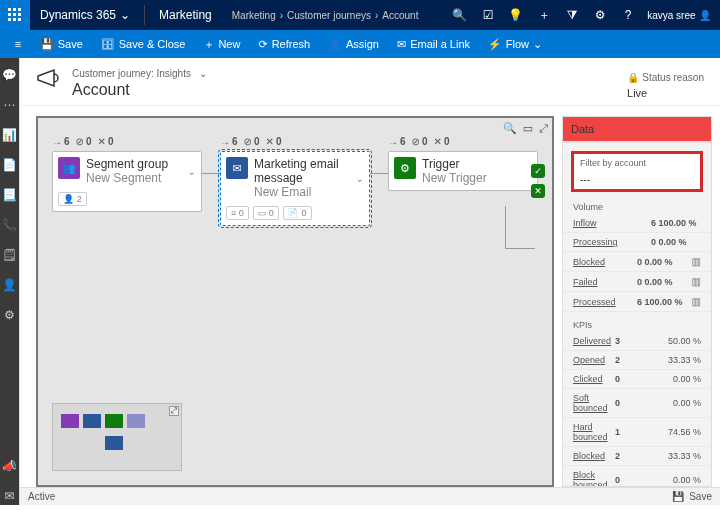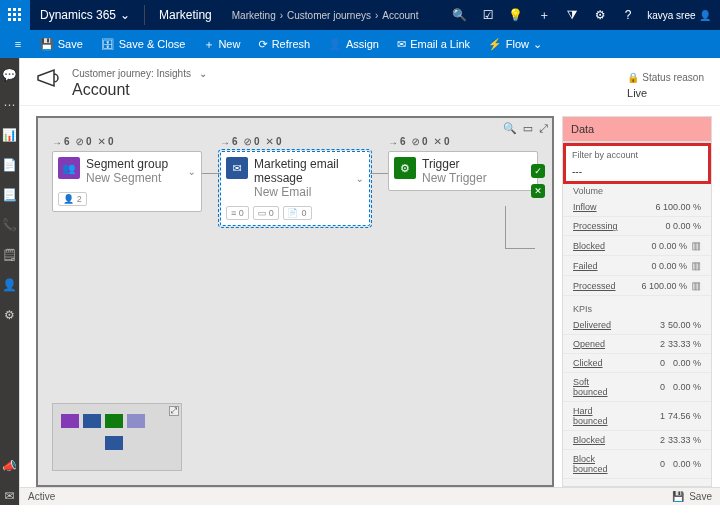--- a/index.html
+++ b/index.html
@@ -61,29 +61,29 @@
 
 .connector { position:absolute; border-top:1px solid #999; height:0; }
 .conn-v { position:absolute; border-left:1px solid #999; width:0; }
 
 .minimap { position:absolute; left:14px; bottom:14px; width:130px; height:68px; background:#d9d9d9; border:1px solid #bbb; }
 .minimap .mm { position:absolute; width:18px; height:14px; }
 .mm1{left:8px;top:10px;background:#833ab4;} .mm2{left:30px;top:10px;background:#2b579a;} .mm3{left:52px;top:10px;background:#107c10;} .mm4{left:74px;top:10px;background:#8d8dc9;} .mm5{left:52px;top:32px;background:#2b579a;}
 .mm-btn{position:absolute;right:2px;top:2px;width:10px;height:10px;border:1px solid #999;font-size:8px;text-align:center;line-height:8px;background:#eee;}
 
 .side { width:150px; background:#f3f3f3; display:flex; flex-direction:column; border:1px solid #ddd; overflow-y:auto; position:relative; }
-.tab { background:#fca5a5; border-bottom:1px solid #ddd; }
+.tab { background:#ef4444; border-bottom:1px solid #ddd; }
 .tab-hd { padding:6px 8px; font-size:11px; color:#333; border-bottom:1px solid #ddd; }
-.filterbox { border:3px solid #d62828; padding:4px 6px; background:#fff; }
+.filterbox { margin:8px; border:3px solid #d62828; padding:4px 6px; background:#fff; }
 .filterbox .lab { font-size:9px; color:#666; }
 .filterbox .val { font-size:10px; color:#333; margin-top:6px; }
 .sec-title { font-size:9px; color:#666; padding:2px 10px; }
 .kv { display:flex; align-items:center; font-size:9px; color:#555; padding:4px 10px; border-bottom:1px solid #e9e9e9; }
 .kv .k { flex:1;text-decoration:underline; }
-.kv .v { width:50px; text-align:right; }
+.kv .v { width:50px; text-align:left;font-weight:bold; }
 .kv .pct { width:36px; text-align:right; color:#555; }
 .kv .ico { width:14px; text-align:right; color:#777; font-size:10px; }
 
 .statusbar { height:18px; background:#f3f2f1; border-top:1px solid #ddd; display:flex; align-items:center; font-size:10px; color:#555; padding:0 8px; }
 .statusbar .r { margin-left:auto; display:flex; gap:4px; align-items:center; }
 
 svg { display:block; }
 </style>
 </head>
 <body>

